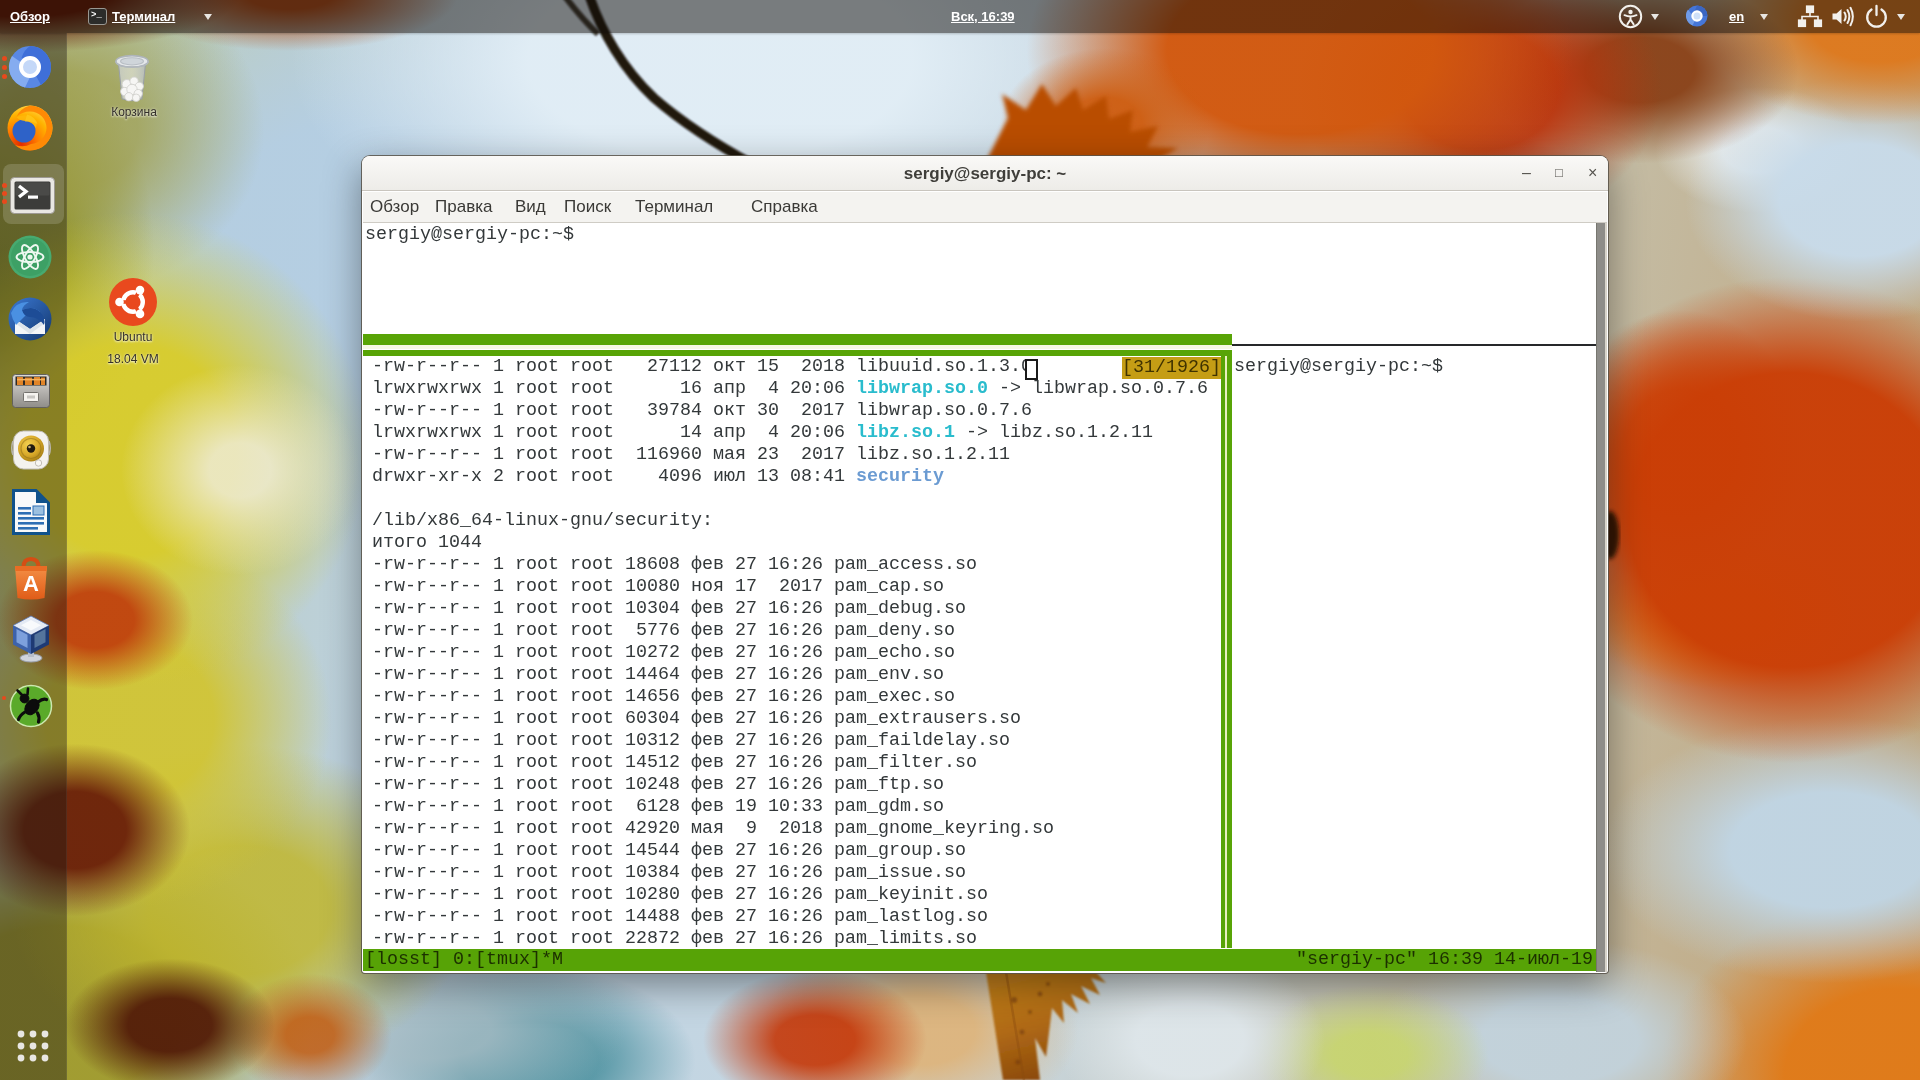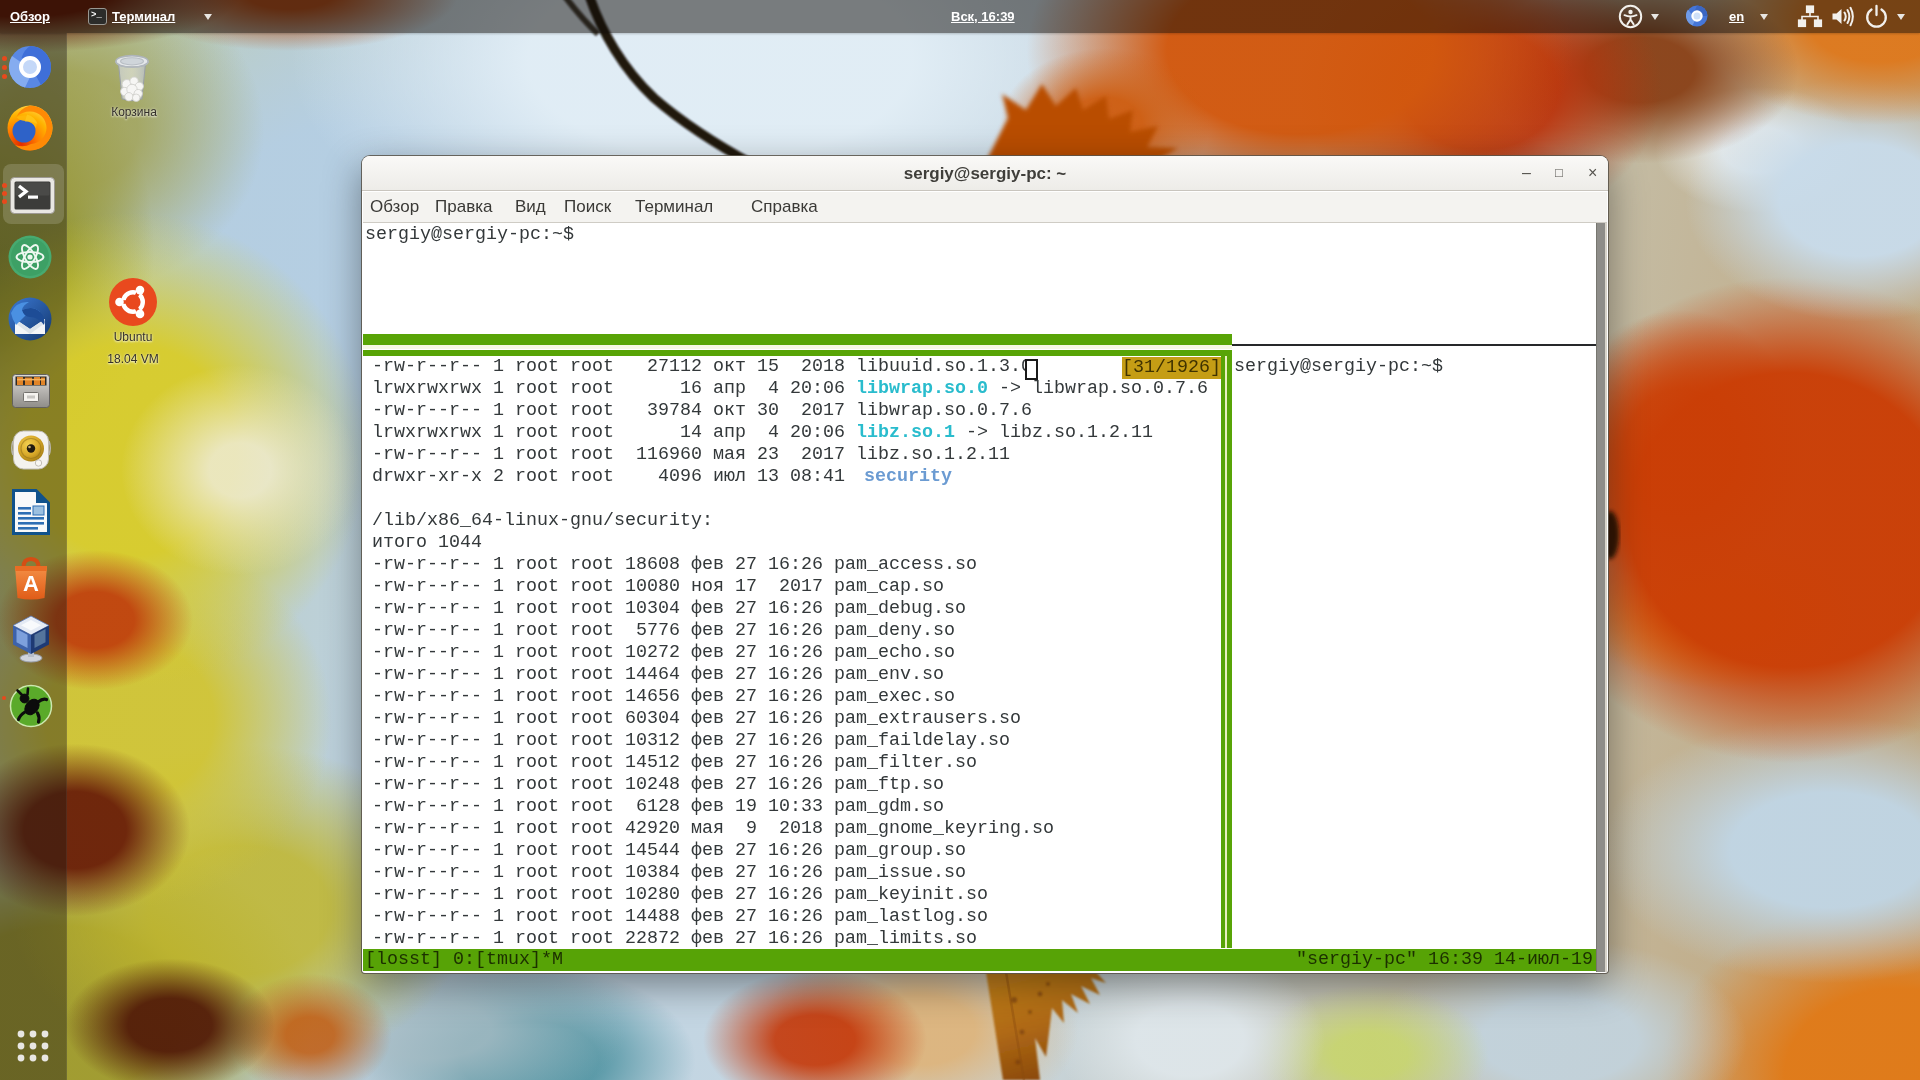--- a/index.html
+++ b/index.html
@@ -56,21 +56,21 @@
 
 #win{position:absolute;left:362px;top:156px;width:1246px;height:817px;border-radius:8px 8px 3px 3px;background:#fff;box-shadow:0 0 0 1px rgba(88,82,72,.85),0 12px 38px rgba(0,0,0,.42);}
 #tbar{position:absolute;left:0;top:0;width:1246px;height:35px;background:linear-gradient(#faf9f7,#edece8);border-radius:8px 8px 0 0;border-bottom:1px solid #c9c5be;box-sizing:border-box;}
 #tbar .title{position:absolute;left:0;right:0;top:0;height:35px;line-height:35px;text-align:center;font-size:17px;font-weight:700;color:#3f3e3a;}
 .wbtn{position:absolute;top:0;height:35px;line-height:34px;font-size:16px;color:#55534e;}
 #mbar{position:absolute;left:1px;top:36px;width:1244px;height:30px;background:#f4f3f0;border-bottom:1px solid #cfccc5;box-sizing:content-box;}
 #mbar span{position:absolute;top:0;height:30px;line-height:29px;font-size:17px;color:#3a3936;}
 #cont{position:absolute;left:1px;top:67px;width:1244px;height:749px;background:#fff;}
 pre{margin:0;font-family:"Liberation Mono",monospace;font-size:18.33px;line-height:22px;color:#33383a;}
 .cy{color:#29bccd;font-weight:bold;}
-.bl{color:#6b9bd2;font-weight:bold;margin-left:8px;}
+.bl{color:#6b9bd2;font-weight:bold;}
 .gbar{position:absolute;background:#58a406;}
 .pale{position:absolute;background:#e9efbe;}
 .pale2{position:absolute;background:#f6f7e4;}
 #scrtrack{position:absolute;left:1233px;top:0;width:11px;height:749px;background:#d8d4ca;}
 #scrthumb{position:absolute;left:1233px;top:0;width:9px;height:749px;background:#8e8d89;border-left:1px solid #77766f;box-sizing:border-box;}
 </style></head>
 <body>
 <div id="stage">
 <div id="wall"></div>
 <svg id="wallsvg" class="abs" style="left:0;top:0;" width="1920" height="1080" viewBox="0 0 1920 1080">

